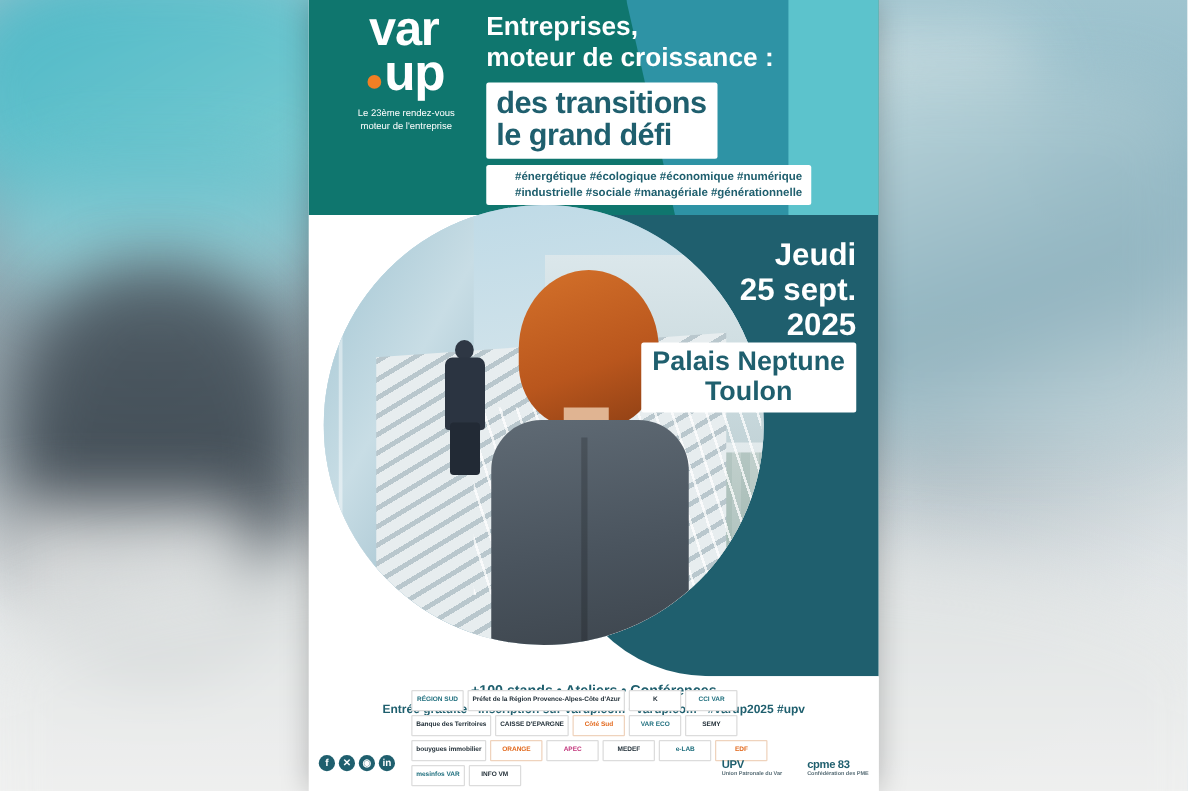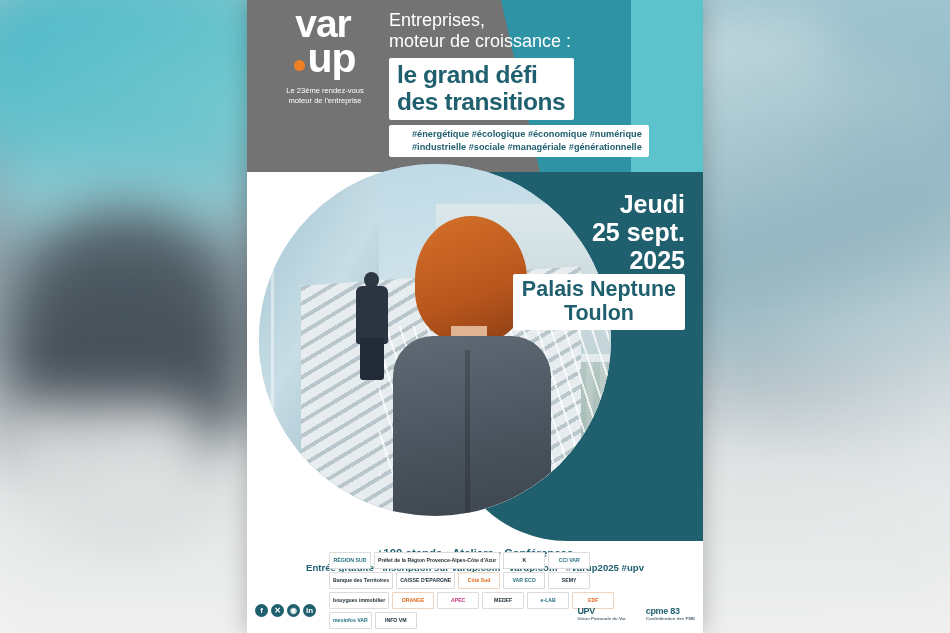--- a/index.html
+++ b/index.html
@@ -81,21 +81,21 @@
     background: #ffffff;
     box-shadow: 0 0 22px rgba(0,0,0,0.25);
     overflow: hidden;
   }
   
   .poster-top {
     position: absolute;
     left: 0; top: 0;
     width: 456px;
     height: 172px;
-    background: #737373;
+    background: #0f766e;
     overflow: hidden;
   }
   .poster-top .teal-light {
     position: absolute;
     right: 0; top: 0;
     width: 120px; height: 172px;
     background: #5cc3cc;
   }
   .poster-top .teal-mid {
     position: absolute;
@@ -146,22 +146,22 @@
     color: #ffffff;
   }
   .top-text {
     position: absolute;
     left: 142px;
     top: 10px;
     width: 300px;
   }
   .top-line1 {
     color: #ffffff;
-    font-size: 18px;
-    font-weight: 400;
+    font-size: 21px;
+    font-weight: 700;
     line-height: 1.18;
   }
   .headline-box {
     margin-top: 6px;
     background: #ffffff;
     display: inline-block;
     padding: 4px 9px 5px 8px;
     border-radius: 2px;
   }
   .headline {
@@ -452,22 +452,22 @@
         <div class="logo-sub">
           <div>Le 23ème rendez-vous</div>
           <div>moteur de l'entreprise</div>
         </div>
       </div>
 
       <div class="top-text">
         <div class="top-line1">Entreprises,</div>
         <div class="top-line1">moteur de croissance :</div>
         <div class="headline-box">
+          <div class="headline">des transitions</div>
           <div class="headline">le grand défi</div>
-          <div class="headline">des transitions</div>
         </div>
         <div class="tags-box">
           <div class="tags">#énergétique #écologique #économique #numérique</div>
           <div class="tags">#industrielle #sociale #managériale #générationnelle</div>
         </div>
       </div>
     </div>
 
     <div class="poster-mid">
       <div class="teal-round"></div>

